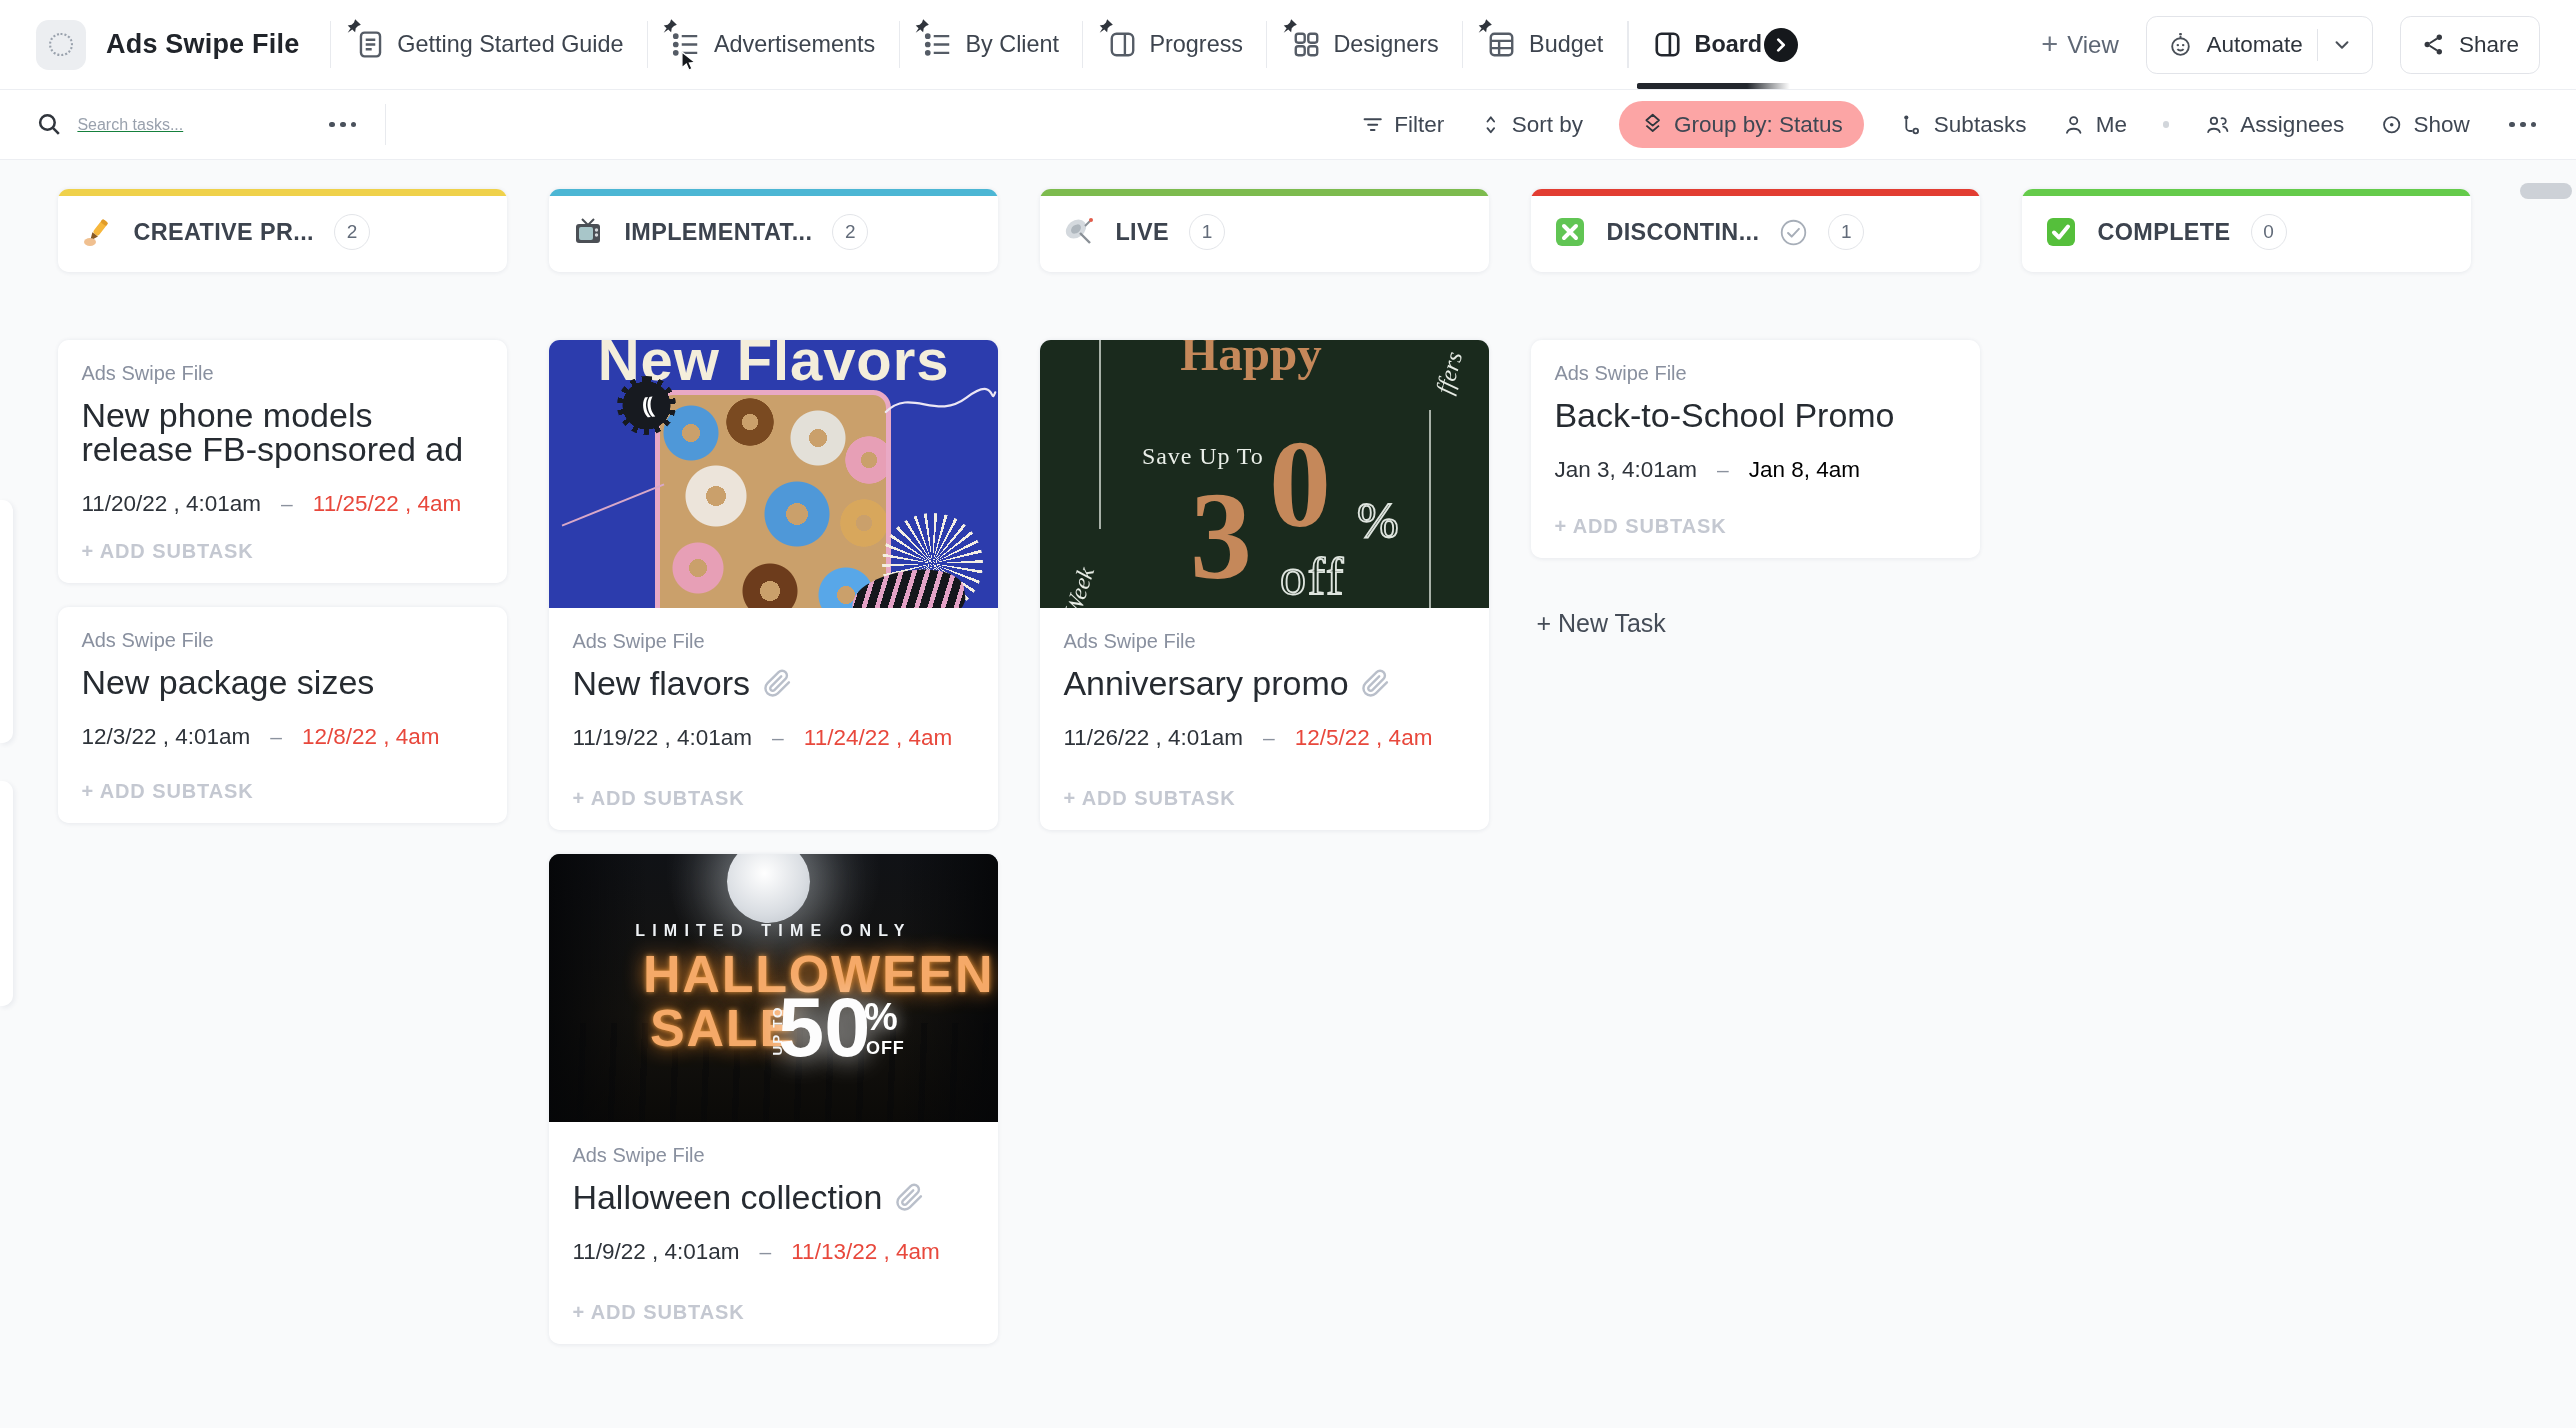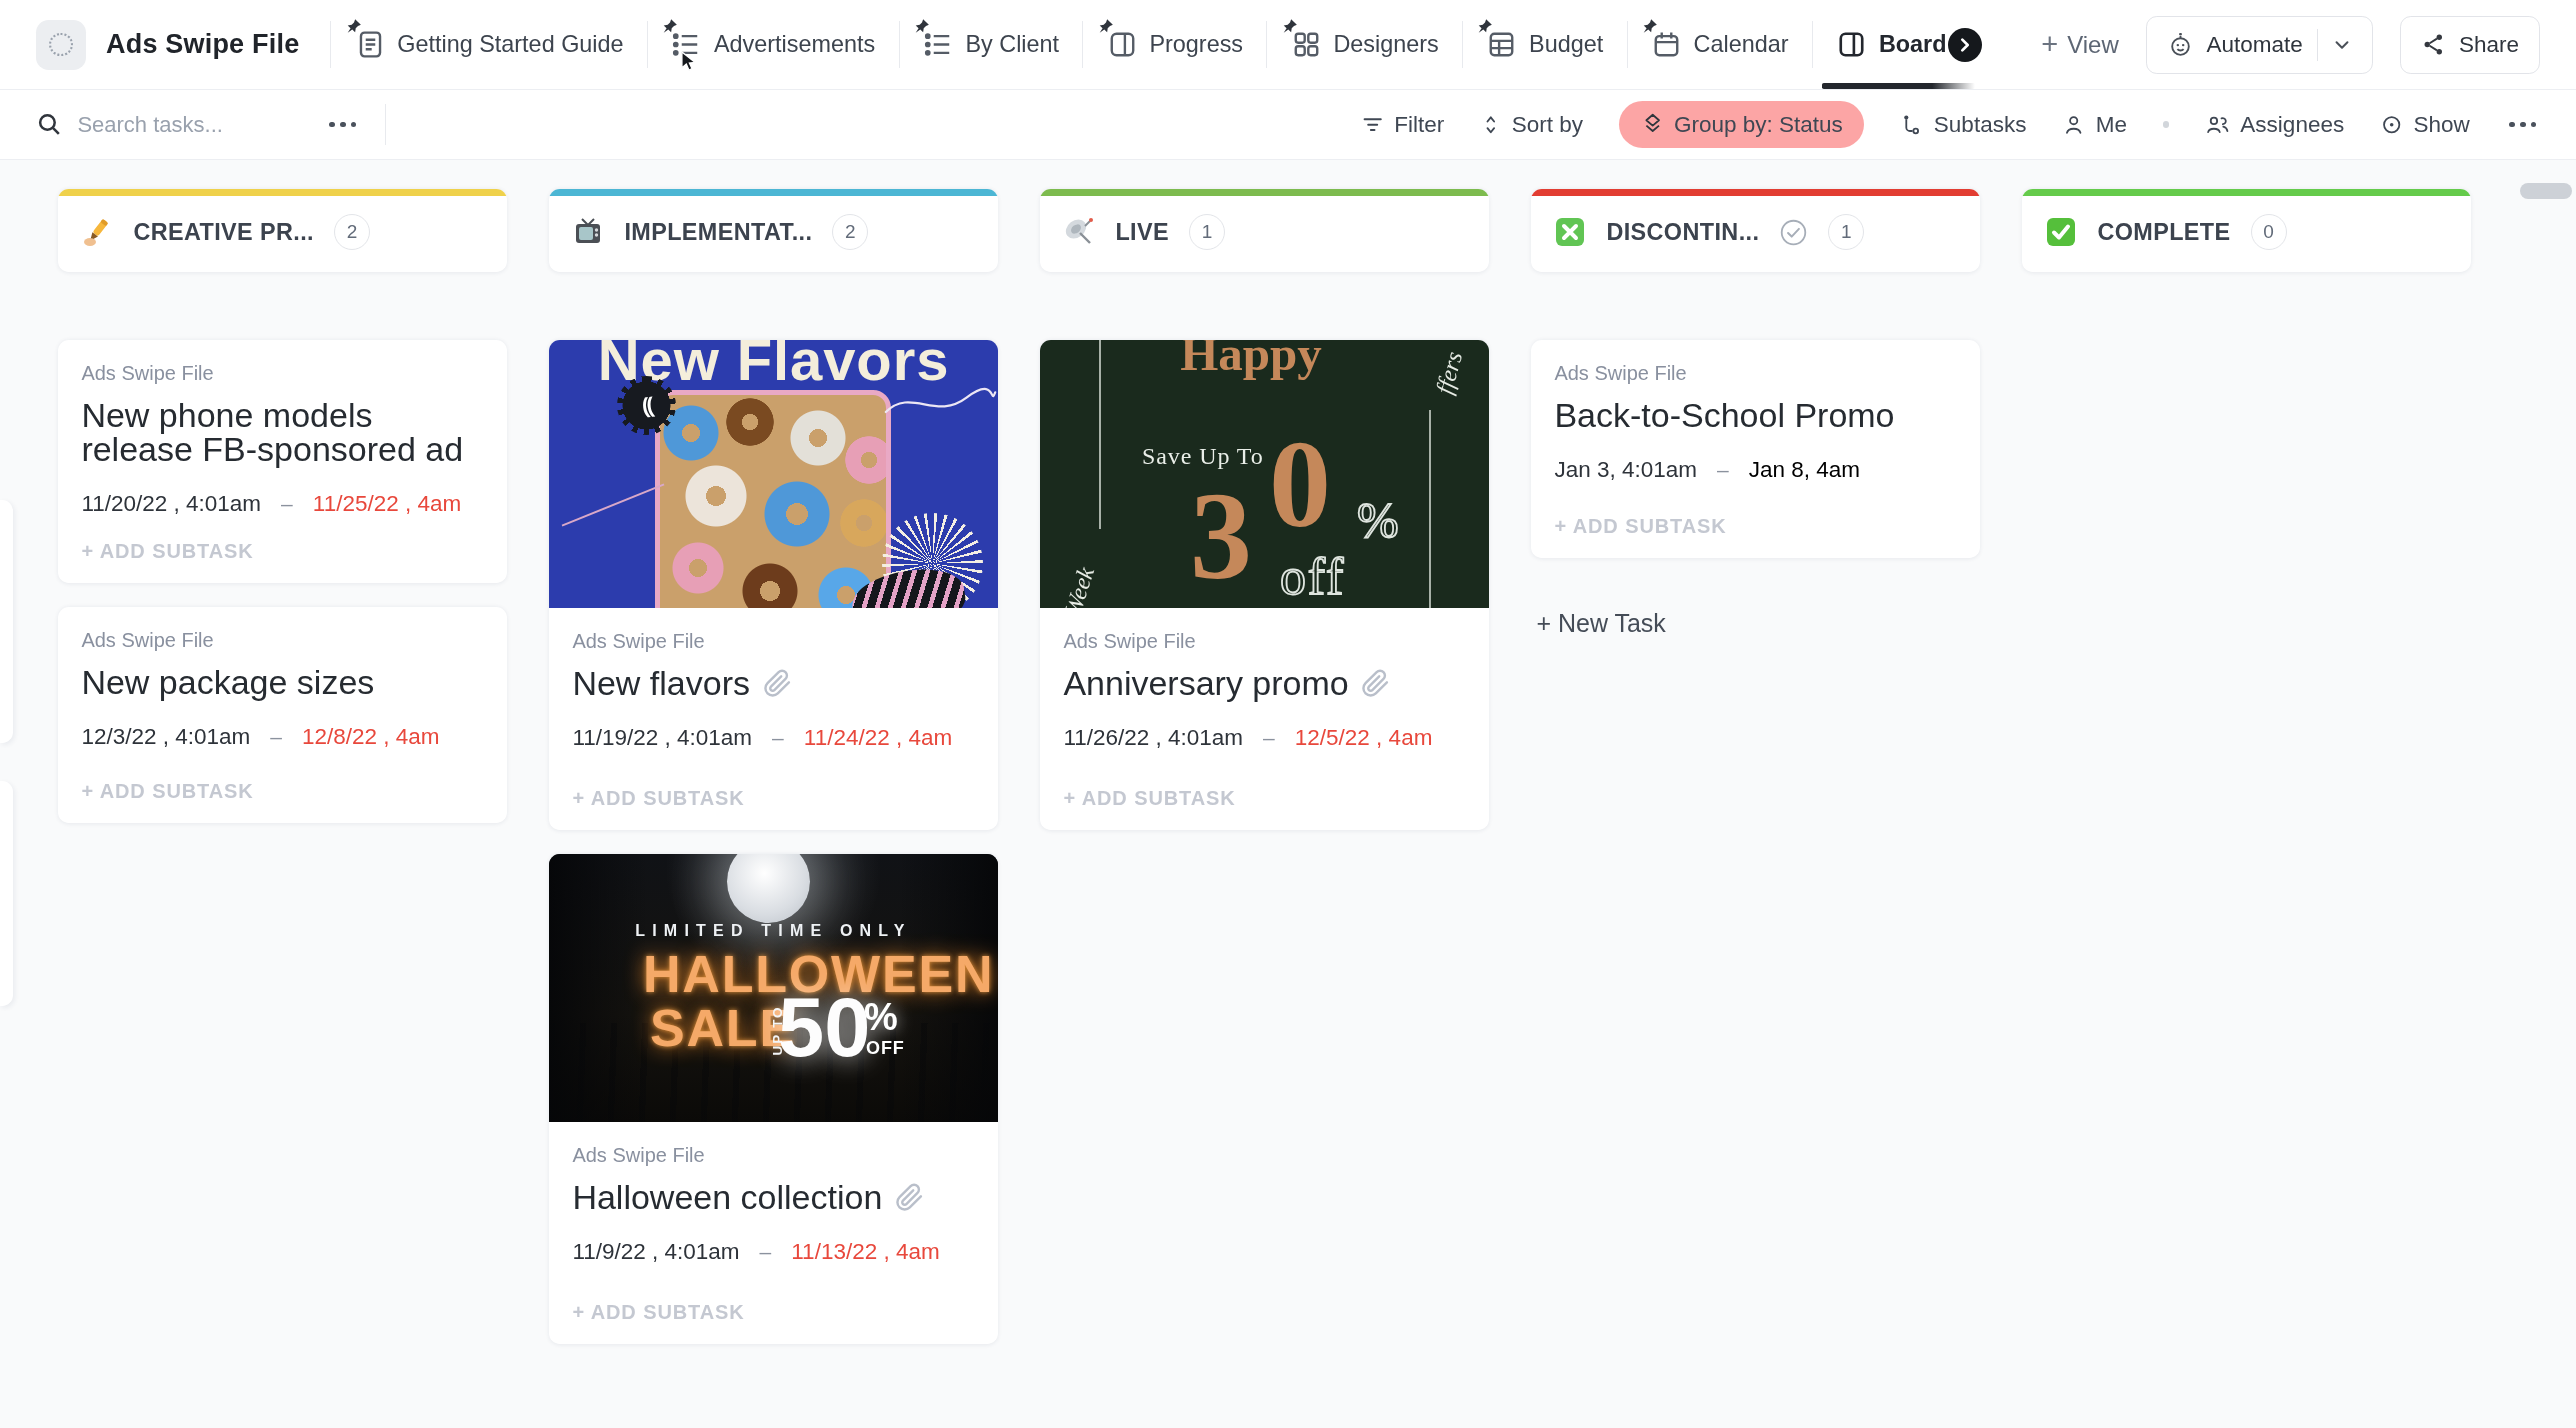--- a/index.html
+++ b/index.html
@@ -25,21 +25,21 @@
   .scroll-circle { width:34px; height:34px; background:#15181c; border-radius:50%; display:flex; align-items:center; justify-content:center; margin-left:-21.6px; z-index:3; flex:none; cursor:pointer; }
   .hdr-right { margin-left:auto; display:flex; align-items:center; gap:27px; }
   .add-view { display:flex; align-items:center; gap:9px; color:#5d6674; font-size:24px; cursor:pointer; white-space:nowrap; }
   .add-view .plus { font-size:29px; line-height:1; color:#6b7380; }
   .btn { display:flex; align-items:center; gap:12.6px; height:58px; border:1.8px solid #e2e4e9; border-radius:10.8px; background:#fff; padding:0 20px; font-size:22.5px; color:#2f353d; cursor:pointer; }
   .btn .btndivider { width:0.9px; height:32px; background:#e2e4e9; margin:0 1.8px; }
 
   
   .toolbar { height:70px; background:#fff; border-bottom:0.9px solid #eceef2; display:flex; align-items:center; padding:0 36px; }
   .search-wrap { display:flex; align-items:center; gap:14.4px; }
-  .search-input { border:none; outline:none; font-size:22px; color:#7f1d1d; width:234px; font-family:inherit; }
+  .search-input { border:none; outline:none; font-size:16px; color:#15803d; width:234px; font-family:inherit;text-decoration:underline; }
   .search-input::placeholder { color:#99a1ad; }
   .dots { display:flex; gap:5.4px; align-items:center; cursor:pointer; padding:3.6px; }
   .dots i { width:5.4px; height:5.4px; border-radius:50%; background:#4a515c; }
   .vsep { width:0.9px; height:41px; background:#e8eaee; margin:0 25px; }
   .tb-right { margin-left:auto; display:flex; align-items:center; gap:36px; }
   .tb-item { display:flex; align-items:center; gap:10px; font-size:22.5px; color:#3f4753; cursor:pointer; white-space:nowrap; }
   .group-pill { background:#fca5a5; border-radius:900px; padding:10.8px 21.6px; }
   .me-dot { width:6.3px; height:6.3px; border-radius:50%; background:#d2d6db; }
 
   
@@ -221,32 +221,20 @@
           <rect x="4" y="4" width="18" height="18" rx="3"></rect>
           <path d="M4 10h18M4 16h18M11 10v12"></path>
         </svg>
       <svg class="pin" viewBox="0 0 14 14">
           <path d="M8 1 L13 6 L10.5 7 L8.5 9 L8 12.5 L5.5 10 L1.5 13 L4 9 L1.5 6.5 L5 6 L7 4 Z" fill="#2f343c"></path>
         </svg>
     </span>
     <span class="tab-label">Budget</span>
   </div>
   <div class="tabsep"></div>
-  <div class="tab">
-    <span class="tab-iconwrap">
-      <svg class="main" viewBox="0 0 26 26" fill="none" stroke="#555c66" stroke-width="2">
-          <rect x="4" y="6" width="18" height="16" rx="3"></rect>
-          <path d="M9 3v5M17 3v5M4 11h18"></path>
-        </svg>
-      <svg class="pin" viewBox="0 0 14 14">
-          <path d="M8 1 L13 6 L10.5 7 L8.5 9 L8 12.5 L5.5 10 L1.5 13 L4 9 L1.5 6.5 L5 6 L7 4 Z" fill="#2f343c"></path>
-        </svg>
-    </span>
-    <span class="tab-label">Calendar</span>
-  </div>
   <div class="tabsep"></div>
   <div class="tab active">
     <span class="tab-iconwrap">
       <svg class="main" viewBox="0 0 26 26" fill="none" stroke="#23272e" stroke-width="2.2">
           <rect x="4" y="4" width="18" height="18" rx="4"></rect>
           <path d="M15 4v18"></path>
         </svg>
     </span>
     <span class="tab-label">Board</span>
   </div>

